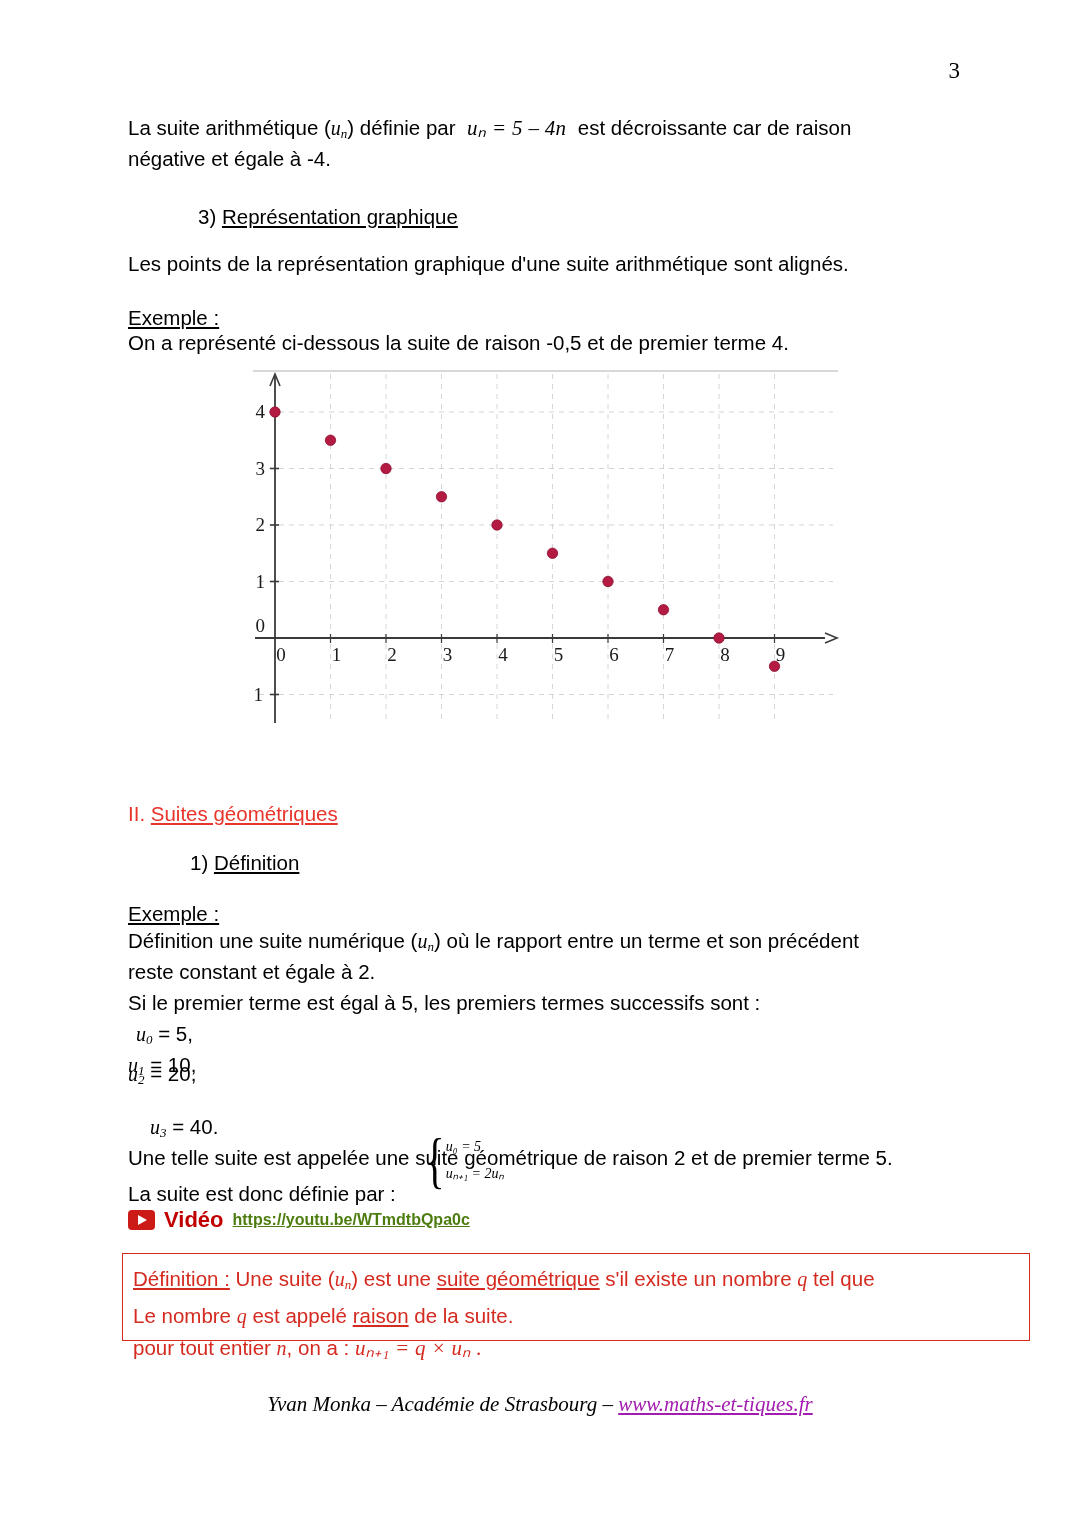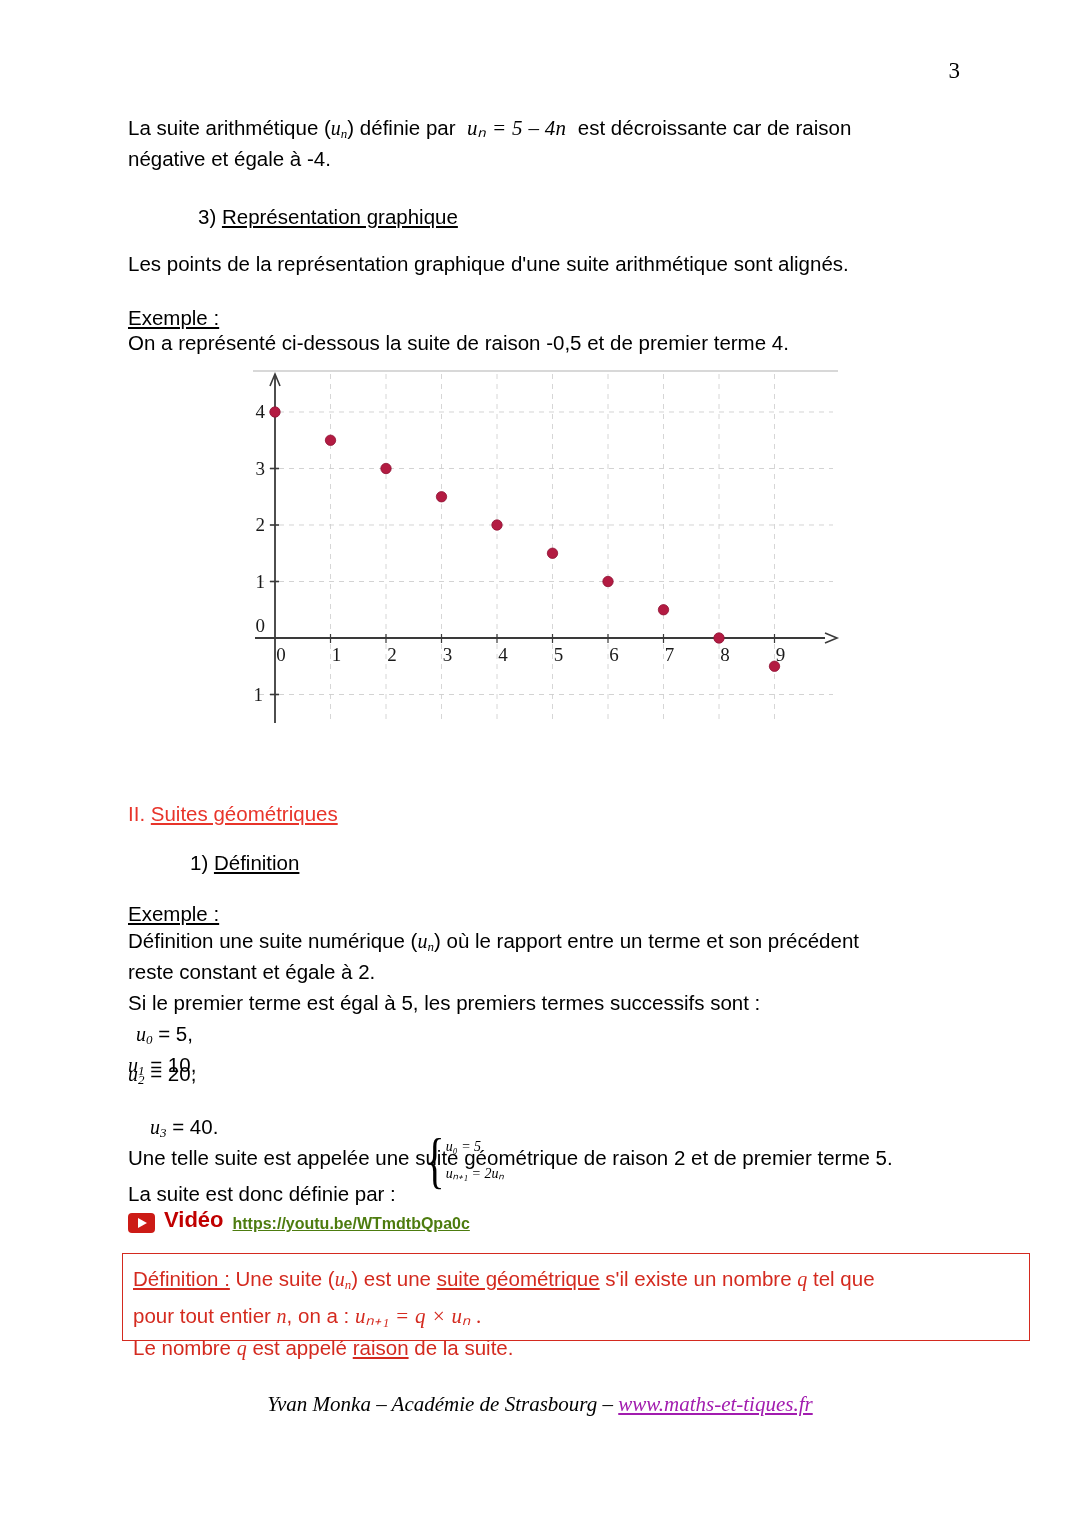--- a/index.html
+++ b/index.html
@@ -101,21 +101,21 @@
     font-style: italic;
     white-space: nowrap;
   }
 
   
   .video-line {
     position: absolute;
     left: 128px;
     top: 1207px;
     display: flex;
-    align-items: flex-end;
+    align-items: center;
     gap: 9px;
   }
   .yt-icon {
     width: 27px;
     height: 20px;
     background: #cc1b16;
     border-radius: 4px;
     position: relative;
     display: inline-block;
   }
@@ -316,30 +316,30 @@
   <div class="def-box">
     <div>
       <span class="u">Définition :</span>
       <span>Une suite (</span><span class="mi">u</span><span class="mi-sub">n</span><span>) est une</span>
       <span class="u">suite géométrique</span>
       <span>s'il existe un nombre</span>
       <span class="mi">q</span>
       <span>tel que</span>
     </div>
     <div>
-      <span>pour tout entier</span>
-      <span class="mi">n</span><span>, on a :</span>
-      <span class="formula">uₙ₊₁ = q × uₙ .</span>
-    </div>
-    <div>
       <span>Le nombre</span>
       <span class="mi">q</span>
       <span>est appelé</span>
       <span class="u">raison</span>
       <span>de la suite.</span>
     </div>
+    <div>
+      <span>pour tout entier</span>
+      <span class="mi">n</span><span>, on a :</span>
+      <span class="formula">uₙ₊₁ = q × uₙ .</span>
+    </div>
   </div>
 
   <div class="footer">
     <span>Yvan Monka – Académie de Strasbourg – </span><span class="link">www.maths-et-tiques.fr</span>
   </div>
 
 </div>
 
 </body></html>

